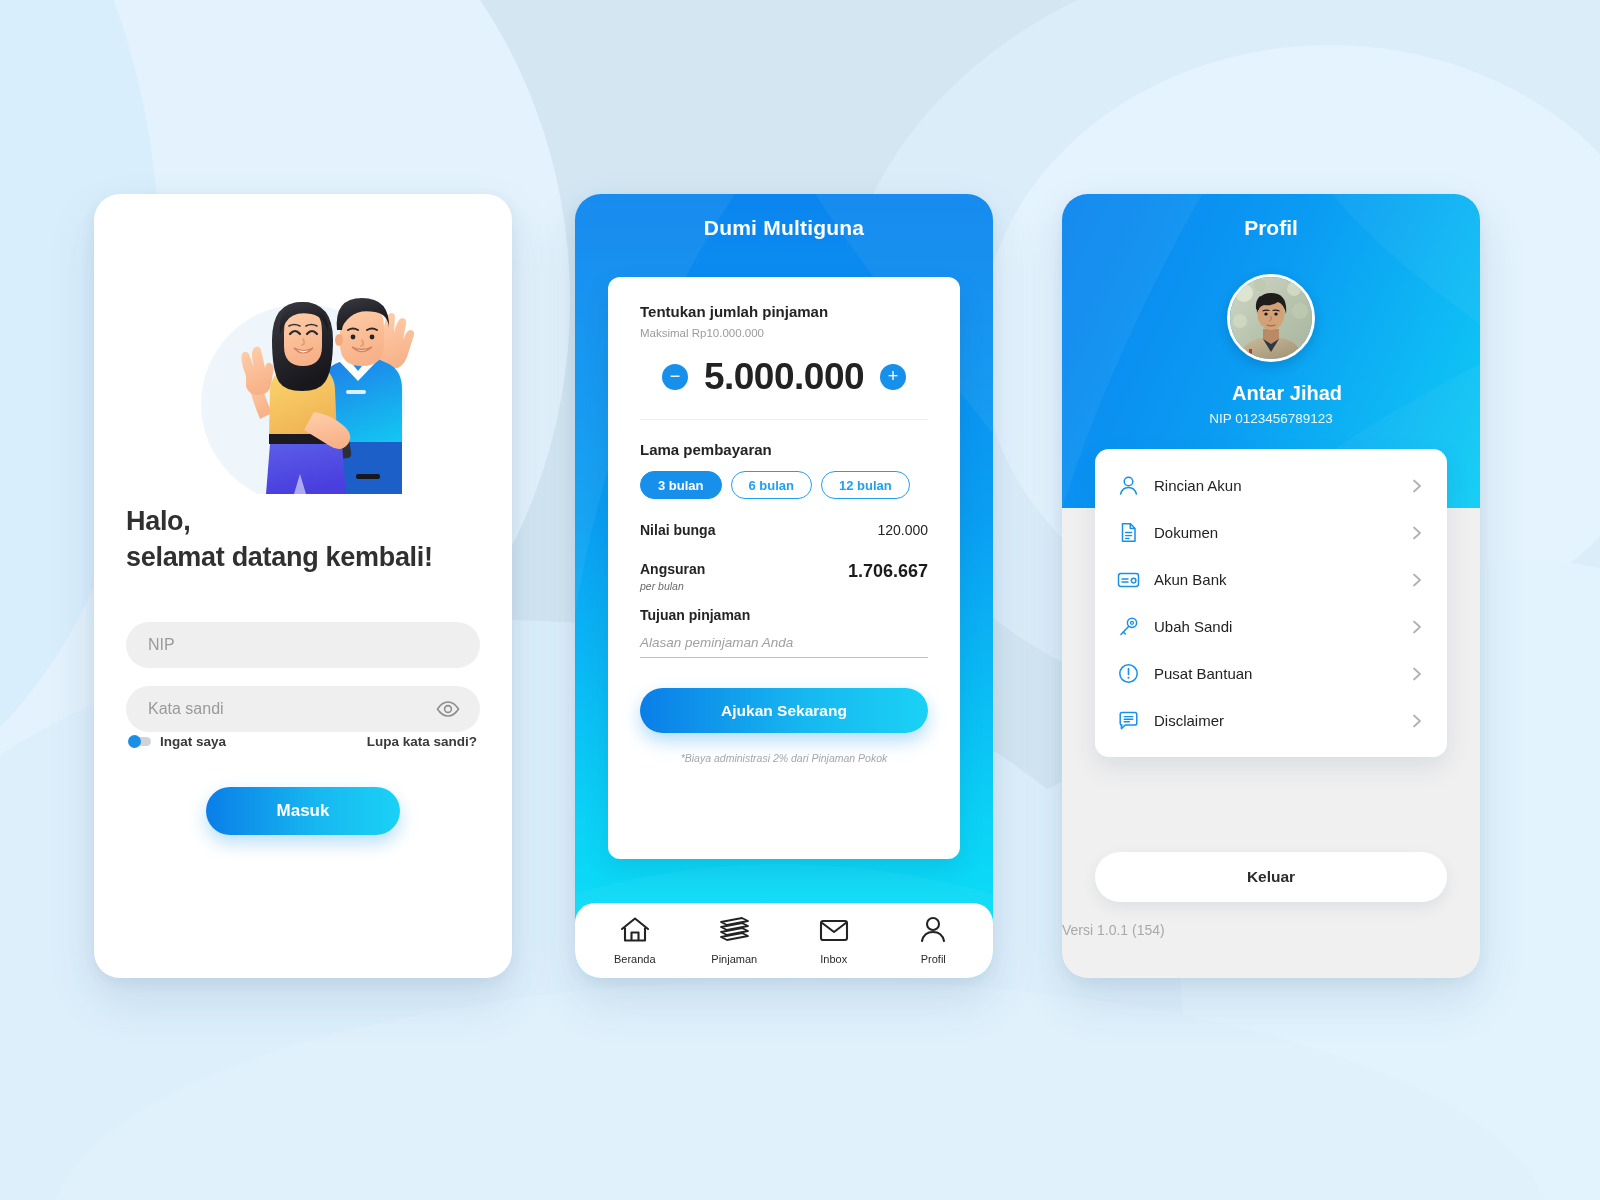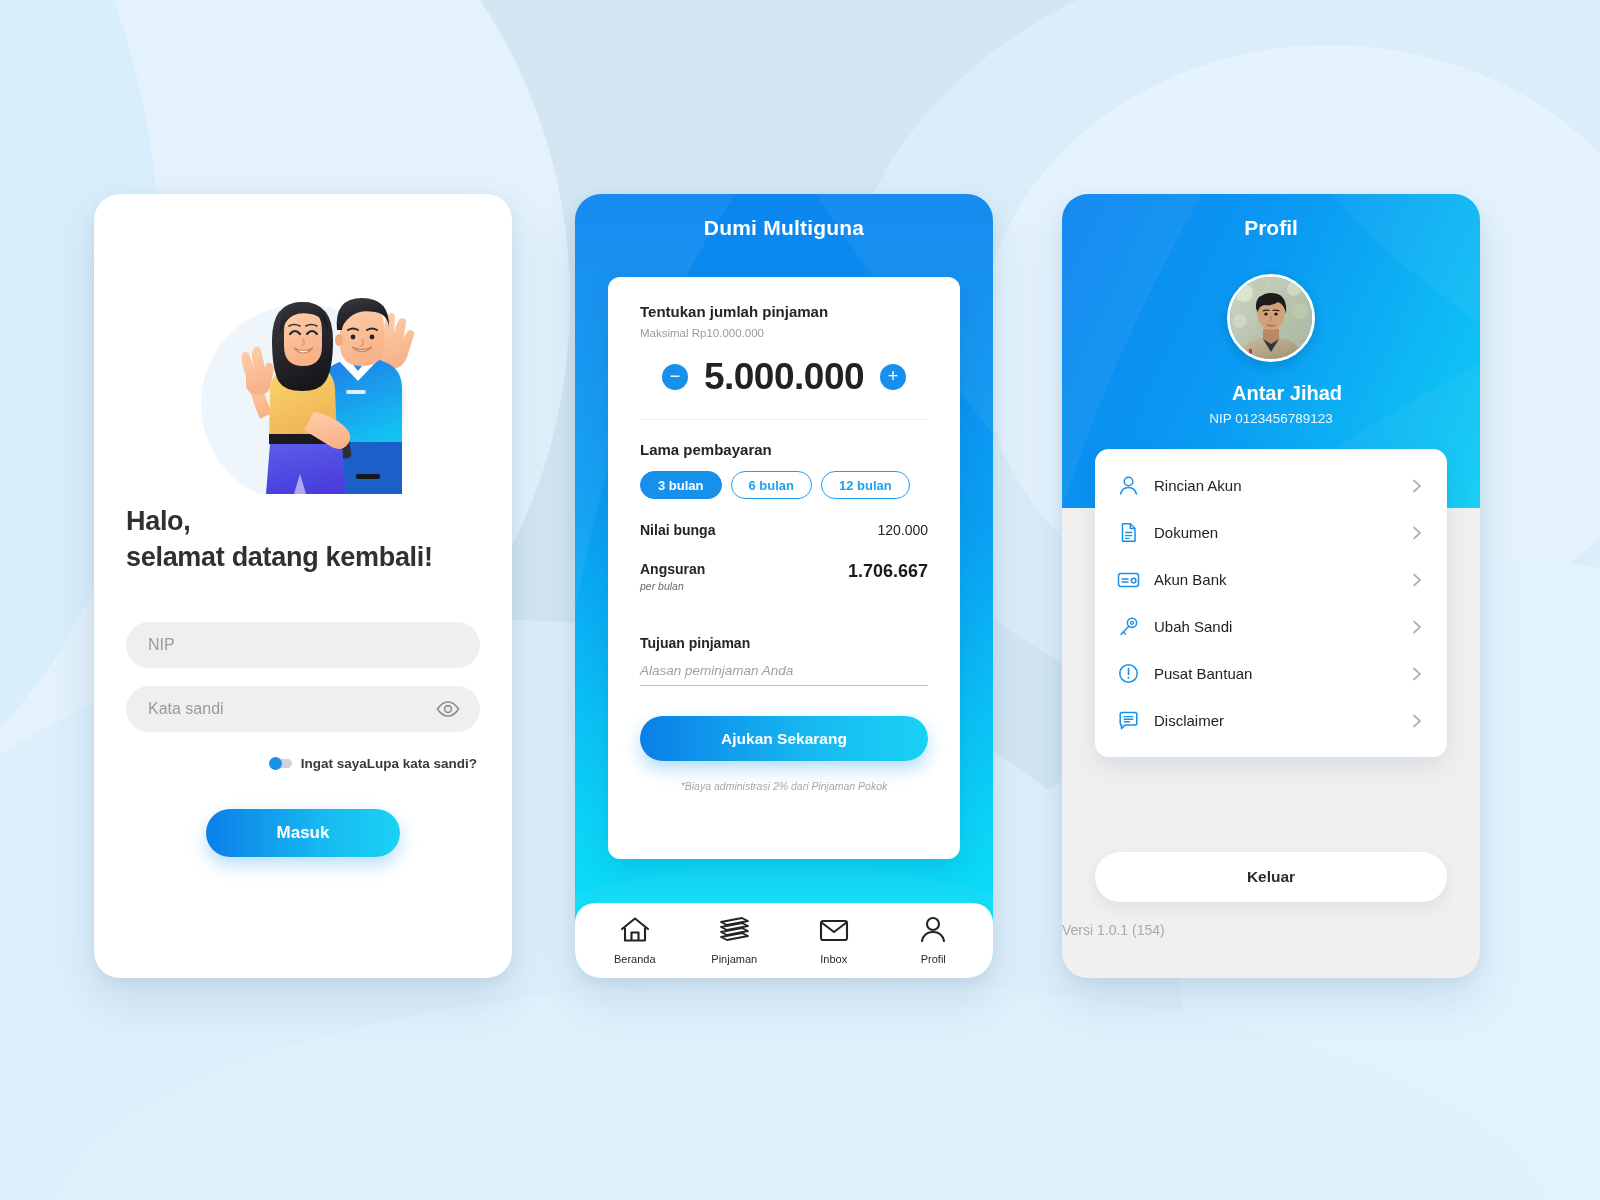--- a/index.html
+++ b/index.html
@@ -50,22 +50,23 @@
     display: flex; align-items: center; padding: 0 22px; position: relative;
   }
   #nip-field { margin-top: 46px; }
   #password-field { margin-top: 18px; }
   .field-placeholder { font-size: 16px; color: #9a9a9e; }
   .eye-btn {
     position: absolute; right: 20px; top: 50%; transform: translateY(-50%);
     width: 24px; height: 24px; display: flex; align-items: center; justify-content: center;
   }
   .remember-row {
-    margin-top: 24px; display: flex; align-items: center; justify-content: flex-end;
+    margin-top: 2px; display: flex; align-items: center; justify-content: space-between;
     padding: 0 3px;
+    gap: 8px;
   }
   .remember-left { display: flex; align-items: center; gap: 9px; }
   .switch {
     width: 22px; height: 9px; border-radius: 5px; background: #d0d3d8; position: relative;
   }
   .switch::after {
     content: ''; position: absolute; left: -1px; top: -2px;
     width: 13px; height: 13px; border-radius: 50%; background: #1890e8;
   }
   .remember-label { font-size: 13.5px; color: #3a3a3c; font-weight: bold; }
@@ -120,21 +121,21 @@
   }
   .pill.active { background: #1790ec; border-color: #1790ec; color: #fff; }
   .kv-row {
     display: flex; align-items: flex-start; justify-content: space-between;
     margin-top: 23px;
   }
   .kv-label { font-size: 14px; font-weight: bold; color: #242424; }
   .kv-sub { font-size: 10.5px; color: #6a6a6e; font-style: italic; margin-top: 3px; }
   .kv-val { font-size: 14px; color: #242424; }
   .kv-val-big { font-size: 18px; font-weight: bold; color: #1b1b1b; }
-  .purpose-title { font-size: 14px; font-weight: bold; color: #242424; margin-top: 43px; }
+  .purpose-title { font-size: 14px; font-weight: bold; color: #242424; margin-top: 15px; }
   .purpose-input {
     margin-top: 12px; border-bottom: 1.3px solid #bfbfc2; padding-bottom: 7px;
     font-size: 13.5px; color: #a0a0a4; font-style: italic;
   }
   #submit-button {
     margin-top: 30px; width: 100%; height: 45px; border-radius: 23px; border: none;
     background: linear-gradient(90deg, #0a7ee8 0%, #17b8f0 58%, #1ad2f5 100%);
     color: #fff; font-size: 15.5px; font-weight: bold;
     font-family: "Liberation Sans", sans-serif;
     box-shadow: 0 8px 18px rgba(20,150,230,.32);

